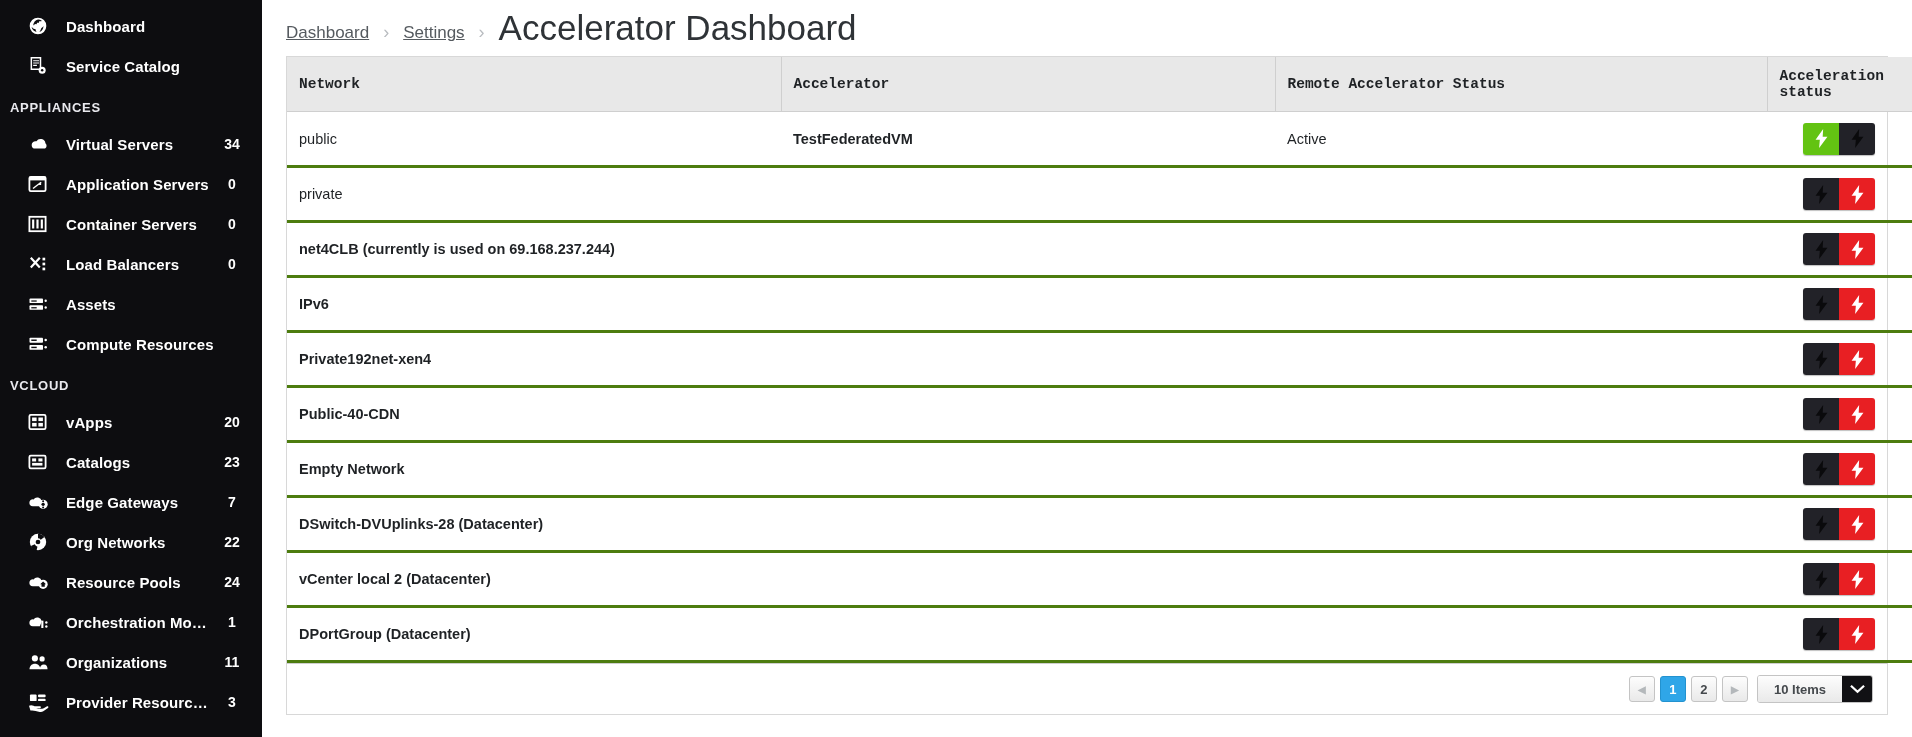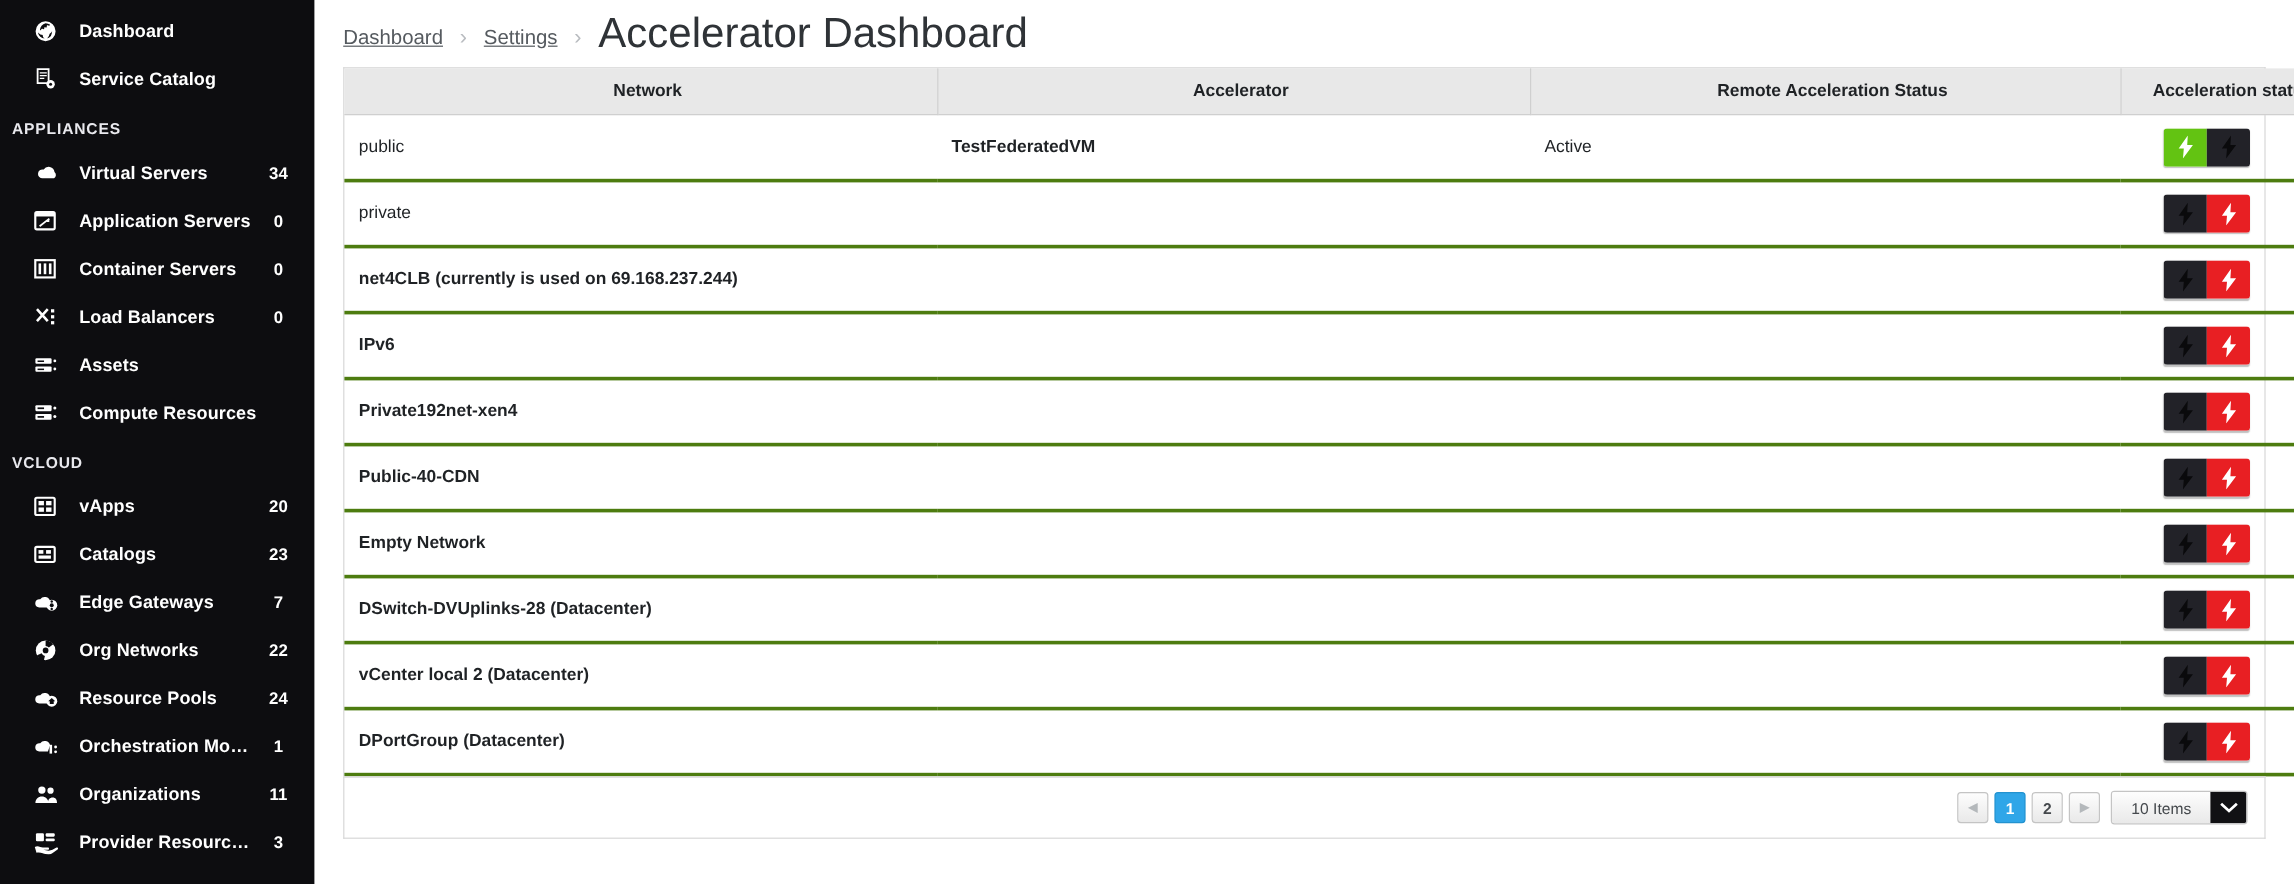--- a/index.html
+++ b/index.html
@@ -122,23 +122,24 @@
     border-collapse: collapse;
     table-layout: fixed;
   }
   table#grid thead th {
     background: #e8e8e8;
     border-bottom: 1px solid #cfcfcf;
     border-right: 1px solid #cfcfcf;
     font-size: 14.5px;
     font-weight: bold;
     color: #1f2225;
-    text-align: center;
+    text-align: left;
     padding: 11px 0 11px 12px;
     height: 37px;
+    font-family: Liberation Mono, monospace;
   }
   table#grid thead th:last-child { border-right: none; }
   table#grid tbody td {
     border-bottom: 3px solid #4d7c0f;
     font-size: 14.5px;
     color: #1f2225;
     padding: 0 0 0 12px;
     height: 55px;
     vertical-align: middle;
   }
@@ -217,20 +218,21 @@
     height: 28px;
   }
   .pgsel-label {
     background: linear-gradient(#fdfdfd,#e9e9e9);
     display: flex;
     align-items: center;
     padding: 0 16px;
     font-size: 13px;
     color: #45494d;
     white-space: nowrap;
+    font-weight: bold;
   }
   .pgsel-caret {
     width: 30px;
     background: #111114;
     display: flex;
     align-items: center;
     justify-content: center;
   }
   .pgsel-caret svg { display: block; }
 </style>
@@ -462,21 +464,21 @@
       <span class="crumb-sep">›</span>
       <h1 id="page-title">Accelerator Dashboard</h1>
     </div>
 
     <div id="table-wrap">
       <table id="grid">
         <thead>
           <tr>
             <th class="col-net">Network</th>
             <th class="col-acc">Accelerator</th>
-            <th class="col-rem">Remote Acceleration Status</th>
+            <th class="col-rem">Remote Accelerator Status</th>
             <th class="col-stat">Acceleration status</th>
           </tr>
         </thead>
         <tbody id="grid-body">
             <tr>
               <td class="col-net cell-plain">public</td>
               <td class="col-acc cell-bold">TestFederatedVM</td>
               <td class="col-rem cell-plain">Active</td>
               <td class="col-stat stat-cell"><div class="toggle">
                   <div class="tbtn on-green">

